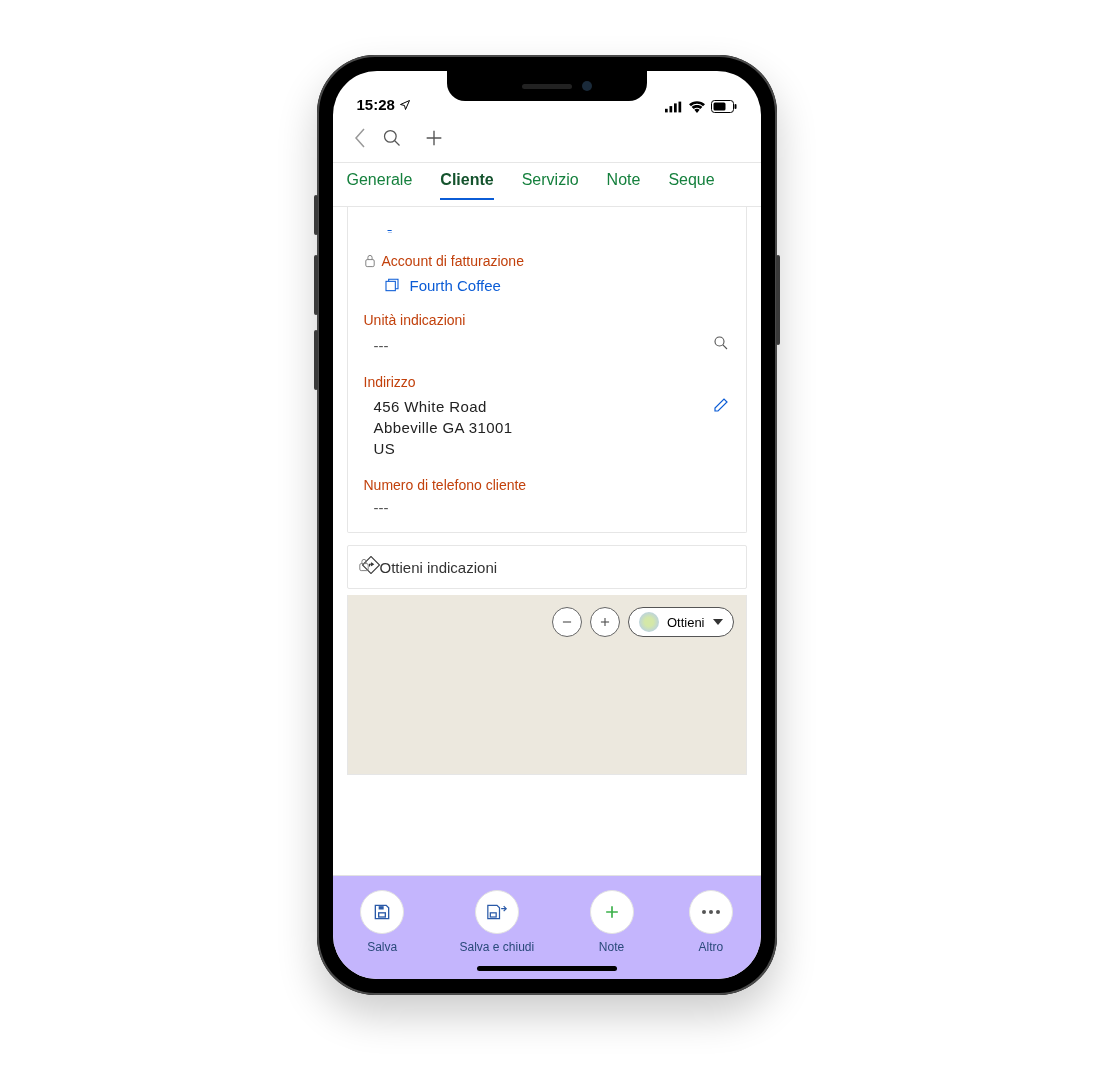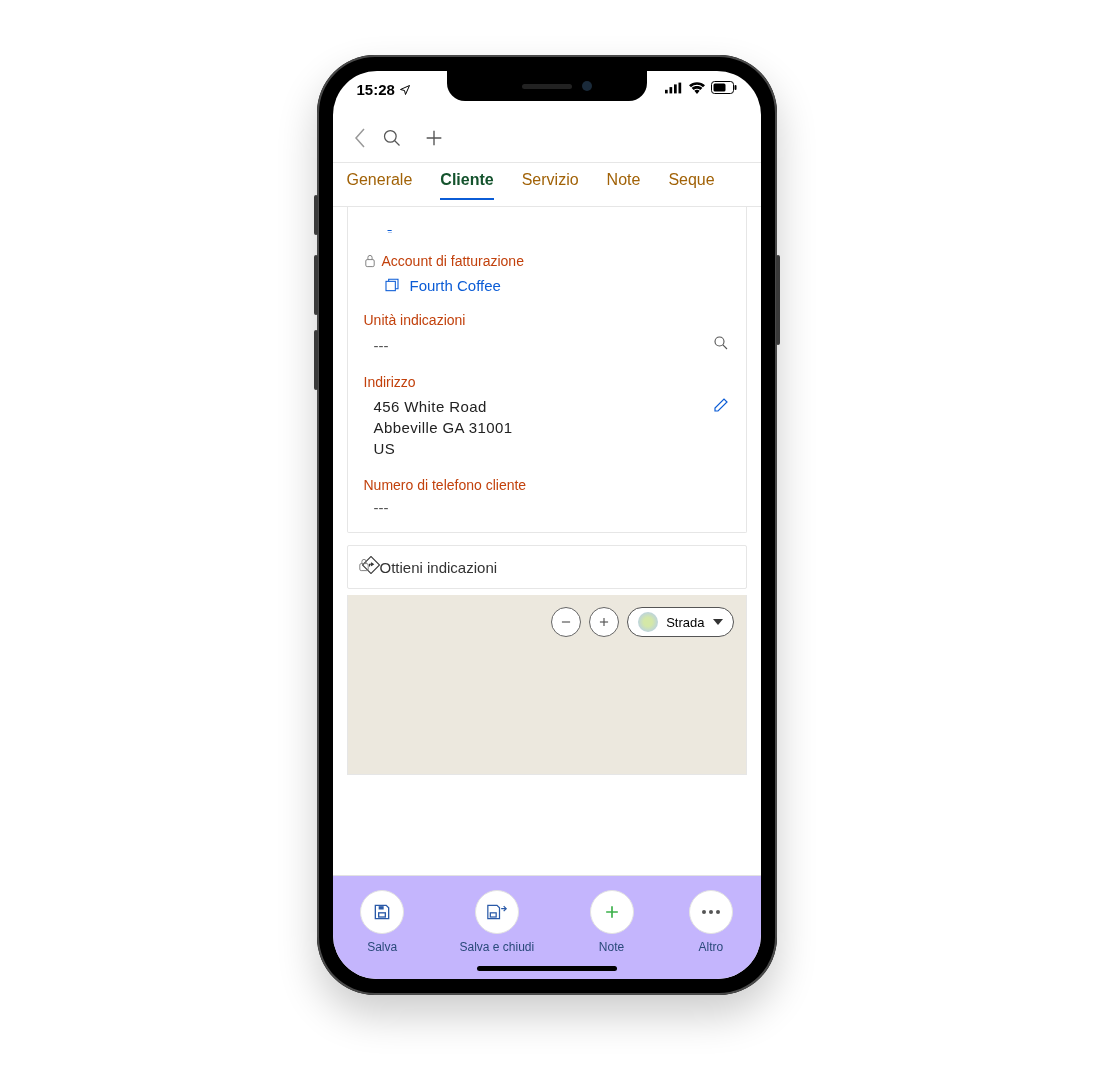--- a/index.html
+++ b/index.html
@@ -53,21 +53,21 @@
   }
   .notch::after{
     content:"";
     width:10px;height:10px;border-radius:50%;background:#1a2a3a;
     position:absolute;right:55px;
   }
   .status-bar {
     height: 42px;
     display: flex;
     justify-content: space-between;
-    align-items: flex-start;
+    align-items: flex-end;
     padding: 10px 24px 0;
     font-size: 15px;
     font-weight: 600;
   }
   .status-left{display:flex;align-items:center;gap:4px;}
   .status-right{display:flex;align-items:center;gap:6px;}
   .loc-icon svg, .wifi-icon svg, .batt-icon svg, .sig-icon svg{display:block;}
   .app-header {
     height: 50px;
     display: flex;
@@ -82,21 +82,21 @@
   .tabs {
     display:flex;
     gap:28px;
     padding:0 14px;
     border-bottom:1px solid #e6e6e6;
     height:44px;
     align-items:center;
     overflow:hidden;
     white-space:nowrap;
   }
-  .tab{font-size:16px;color:#a16207;padding-bottom:10px;position:relative;}
+  .tab{font-size:16px;color:#15803d;padding-bottom:10px;position:relative;}
   .tab.active{color:#14532d;font-weight:600;}
   .tab.active::after{content:"";position:absolute;left:0;right:0;bottom:-1px;height:2px;background:#0b5cd6;}
   .content{
     flex:1;
     overflow:hidden;
     background:#fff;
     padding:0 14px;
   }
   .card{
     border:1px solid #e6e6e6;
@@ -351,21 +351,21 @@
               </svg>
           </div>
           <div class="circle-btn">
             <svg width="14" height="14" viewBox="0 0 24 24">
                 <line x1="12" y1="5" x2="12" y2="19" stroke="#555" stroke-width="2"></line>
                 <line x1="5" y1="12" x2="19" y2="12" stroke="#555" stroke-width="2"></line>
               </svg>
           </div>
           <div class="maptype-pill">
             <span class="maptype-globe"></span>
-            <span>Strada</span>
+            <span>Ottieni</span>
             <span class="caret-down"></span>
           </div>
         </div>
       </div>
 
     </div>
 
     <div class="bottom-bar">
       <div class="bb-item">
         <div class="bb-circle">

